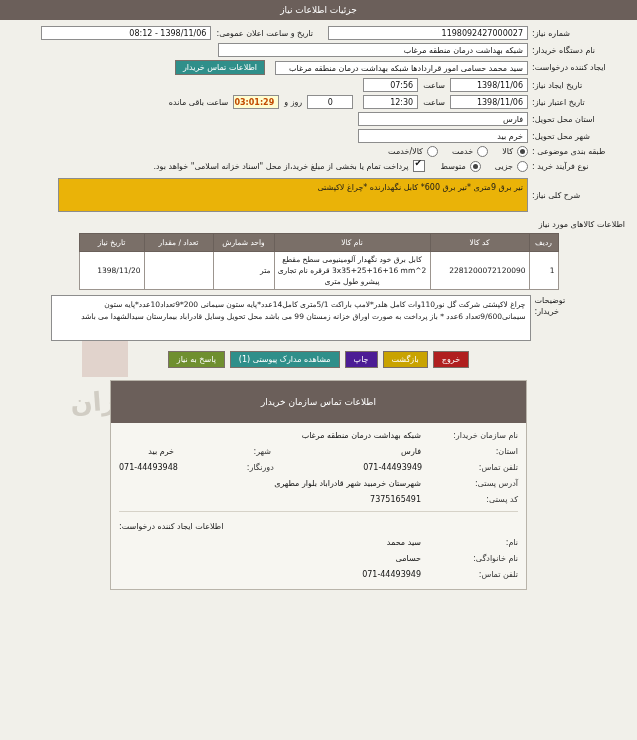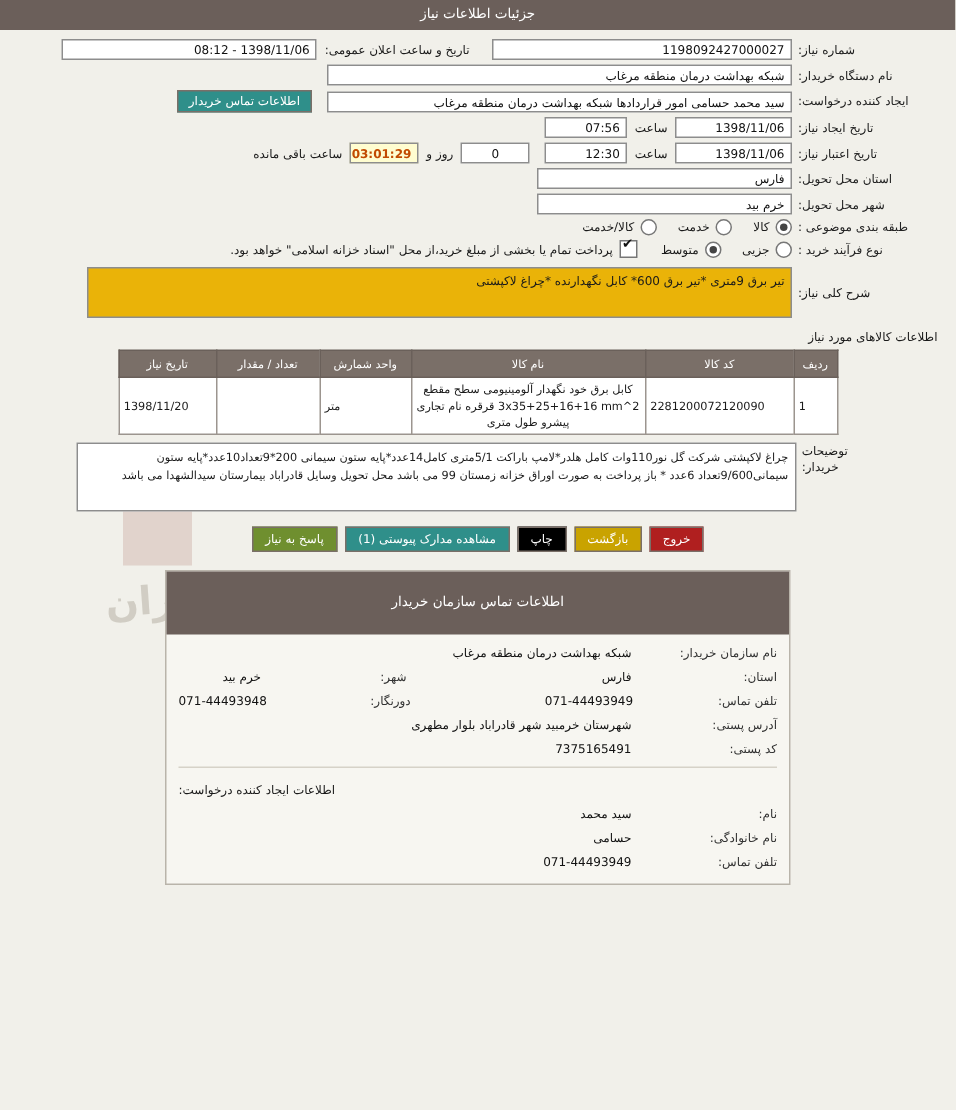--- a/index.html
+++ b/index.html
@@ -146,21 +146,21 @@
     color:#fff;
     border:1px solid #6a605a;
     font-weight:normal;
     height:15px;
     padding:1px 3px;
   }
   table.goods td{
     border:1px solid #9c958f;
     background:#fff;
     padding:2px 3px;
-    text-align:left;
+    text-align:right;
     vertical-align:middle;
     line-height:11px;
   }
   .desc-row{
     display:flex;
     margin-top:5px;
     justify-content:center;
     position:relative;z-index:2;
   }
   .desc-lbl{
@@ -191,21 +191,21 @@
   .btn{
     font-size:8px;
     padding:3px 8px;
     border:1px solid #7a6f68;
     color:#fff;
     cursor:pointer;
     white-space:nowrap;
   }
   .btn-green{background:#6f8f2f;}
   .btn-teal{background:#2f8f8a;}
-  .btn-blue{background:#000000;}
+  .btn-blue{background:#4c1d95;}
   .btn-yellow{background:#c9a300;}
   .btn-red{background:#b01f1f;}
   .panel{
     margin:12px 100px 0 100px;
     border:1px solid #b9b4aa;
     background:#f7f6f1;
     position:relative;z-index:2;
   }
   .panel-head{
     background:#6b5f5a;
@@ -262,21 +262,21 @@
       <div class="fld w-med">1398/11/06 - 08:12</div>
     </div>
 
     <div class="form-row">
       <div class="lbl">نام دستگاه خریدار:</div>
       <div class="fld" style="width:310px">شبکه بهداشت درمان منطقه مرغاب</div>
     </div>
 
     <div class="form-row">
       <div class="lbl">ایجاد کننده درخواست:</div>
-      <div class="fld" style="width:310px">سید محمد حسامی امور قراردادها شبکه بهداشت درمان منطقه مرغاب</div>
+      <div class="fld" style="width:253px">سید محمد حسامی امور قراردادها شبکه بهداشت درمان منطقه مرغاب</div>
       <div class="gap"></div>
       <div class="btn btn-teal" style="padding:2px 7px;">اطلاعات تماس خریدار</div>
     </div>
 
     <div class="form-row">
       <div class="lbl">تاریخ ایجاد نیاز:</div>
       <div class="fld w-sm">1398/11/06</div>
       <div class="inline-lbl">ساعت</div>
       <div class="fld w-xs">07:56</div>
     </div>

